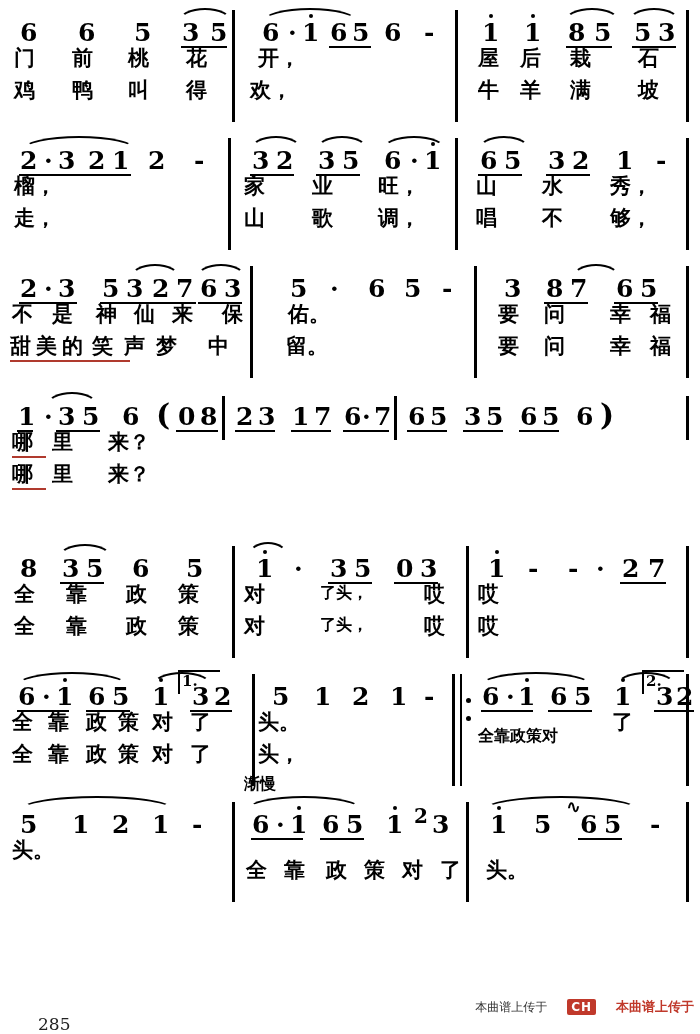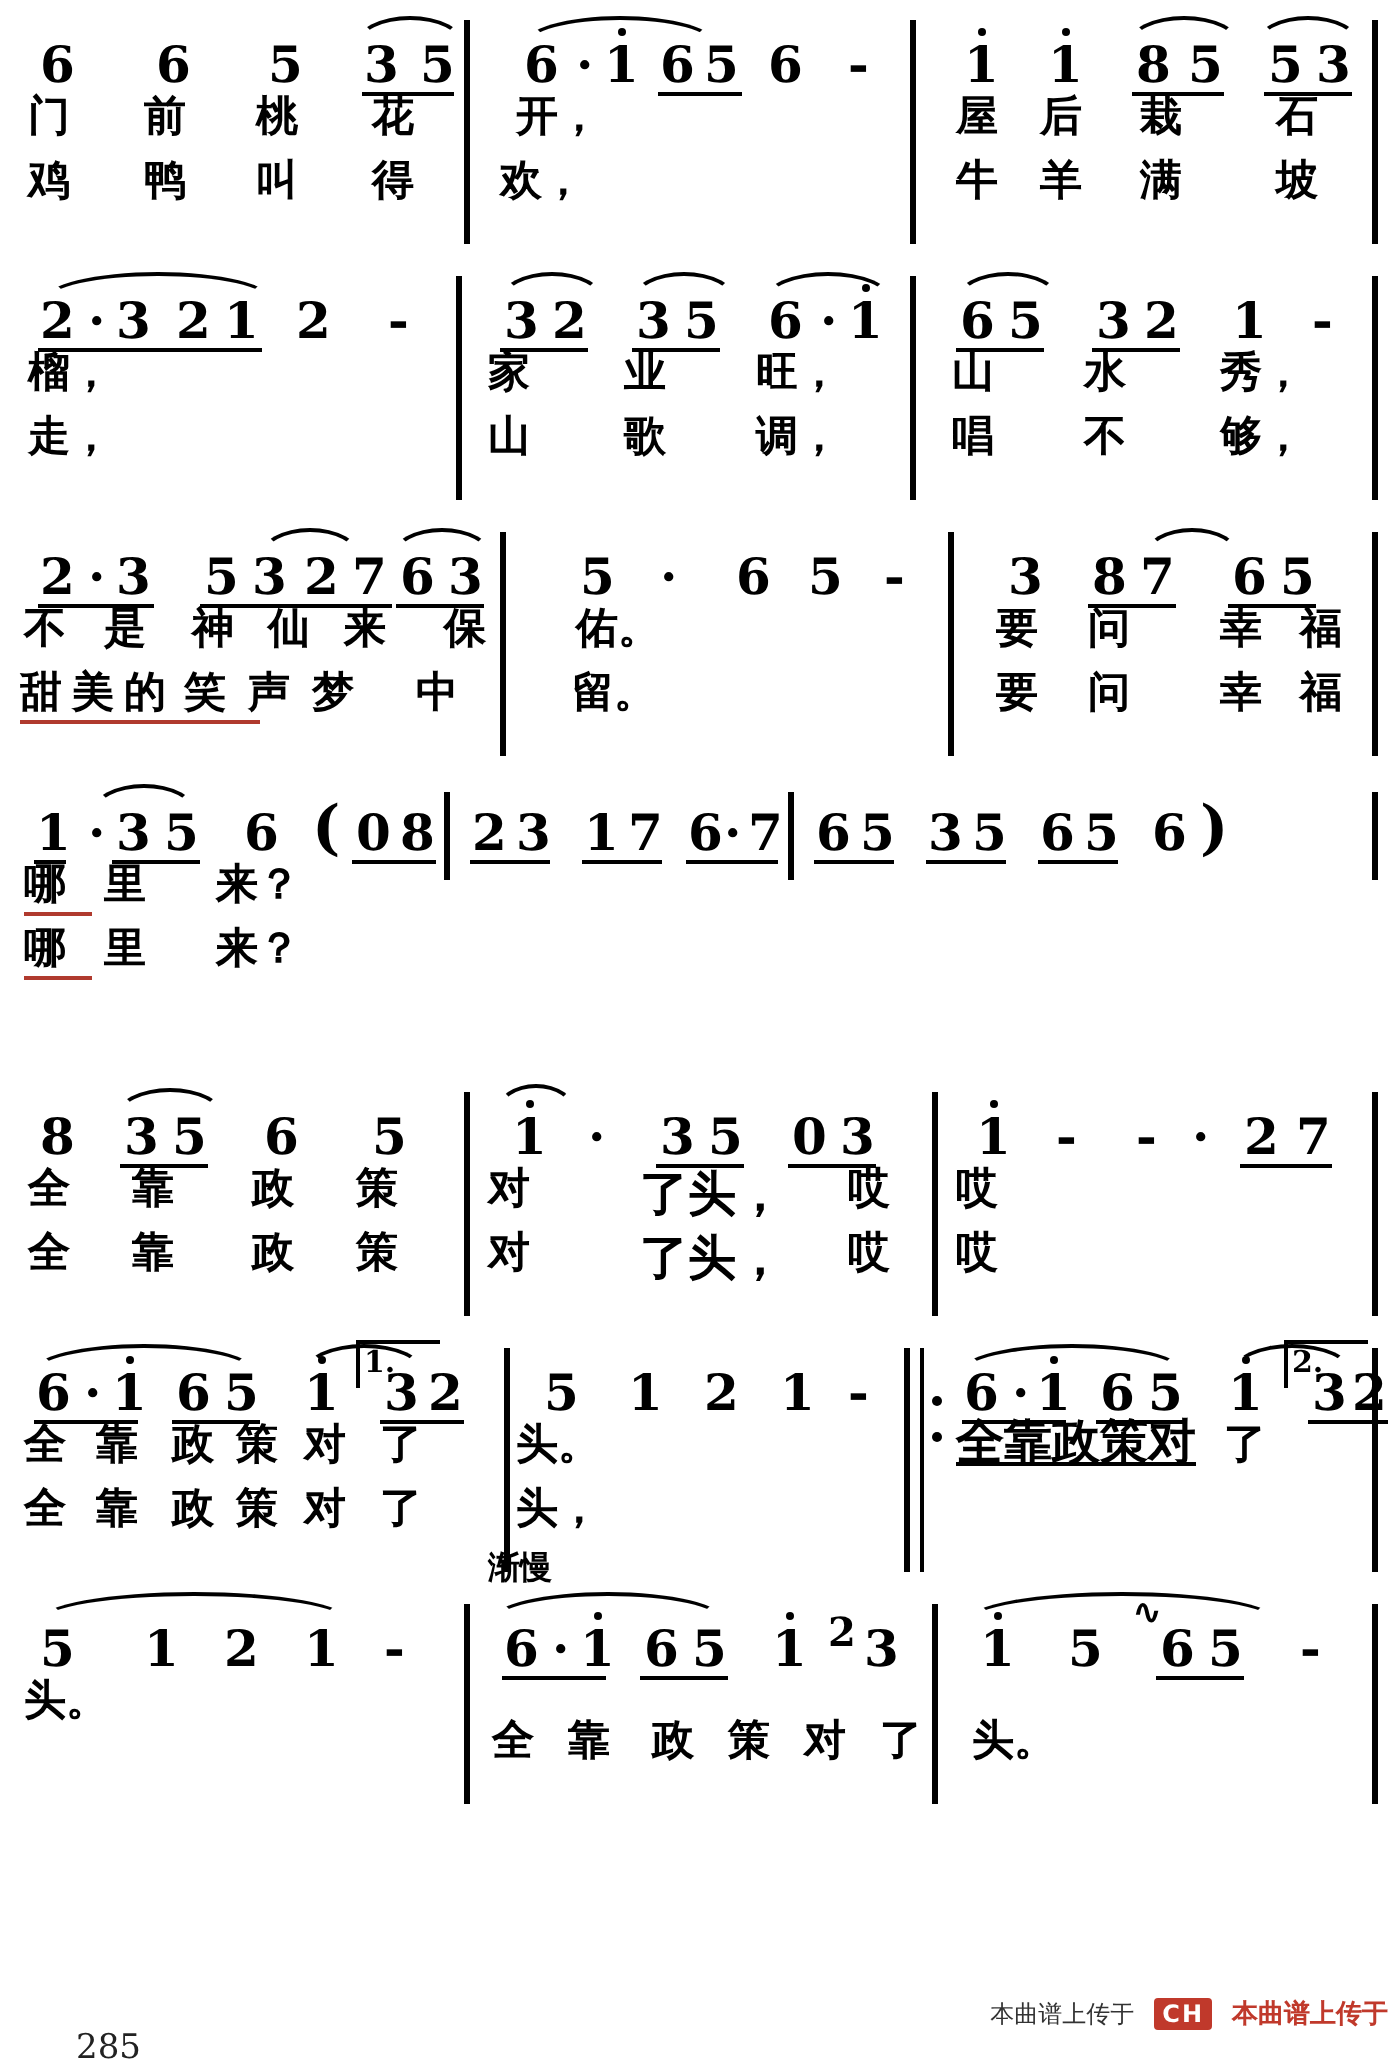--- a/index.html
+++ b/index.html
@@ -49,21 +49,21 @@
   }
   .num.small {
     font-size: 23px;
   }
   .lyr {
     font-family: "DejaVu Sans", sans-serif;
     font-weight: bold;
     font-size: 21px;
   }
   .lyr.small {
-    font-size: 24px;
+    font-size: 16px;
   }
   
   .barline {
     position: absolute;
     width: 3px;
     background: #000;
   }
   .barline.thin { width: 2px; }
   
   .slur {
@@ -110,21 +110,21 @@
     font-weight: bold;
     font-size: 16px;
   }
   
   .footer {
     position: absolute;
     right: 6px;
     bottom: 18px;
     display: flex;
     align-items: center;
-    gap: 10px;
+    gap: 20px;
     font-family: "DejaVu Sans", sans-serif;
     font-size: 12px;
     color: #333;
   }
   .footer .logo {
     background: #c0392b;
     color: #fff;
     font-weight: bold;
     font-size: 12px;
     padding: 1px 4px;
@@ -521,21 +521,21 @@
     </div>
 
     <div class="lyric-row" style="top:-2px;">
       <span class="cell lyr" style="left:12px; top:4px;">全</span>
       <span class="cell lyr" style="left:48px; top:4px;">靠</span>
       <span class="cell lyr" style="left:86px; top:4px;">政</span>
       <span class="cell lyr" style="left:118px; top:4px;">策</span>
       <span class="cell lyr" style="left:152px; top:4px;">对</span>
       <span class="cell lyr" style="left:190px; top:4px;">了</span>
       <span class="cell lyr" style="left:258px; top:4px;">头。</span>
-      <span class="cell lyr small" style="left:478px; top:1px;text-decoration:underline;">全靠政策对</span>
+      <span class="cell lyr small" style="left:478px; top:20px;">全靠政策对</span>
       <span class="cell lyr" style="left:612px; top:4px;">了</span>
     </div>
 
     <div class="lyric-row" style="top:-2px;">
       <span class="cell lyr" style="left:12px; top:4px;">全</span>
       <span class="cell lyr" style="left:48px; top:4px;">靠</span>
       <span class="cell lyr" style="left:86px; top:4px;">政</span>
       <span class="cell lyr" style="left:118px; top:4px;">策</span>
       <span class="cell lyr" style="left:152px; top:4px;">对</span>
       <span class="cell lyr" style="left:190px; top:4px;">了</span>

